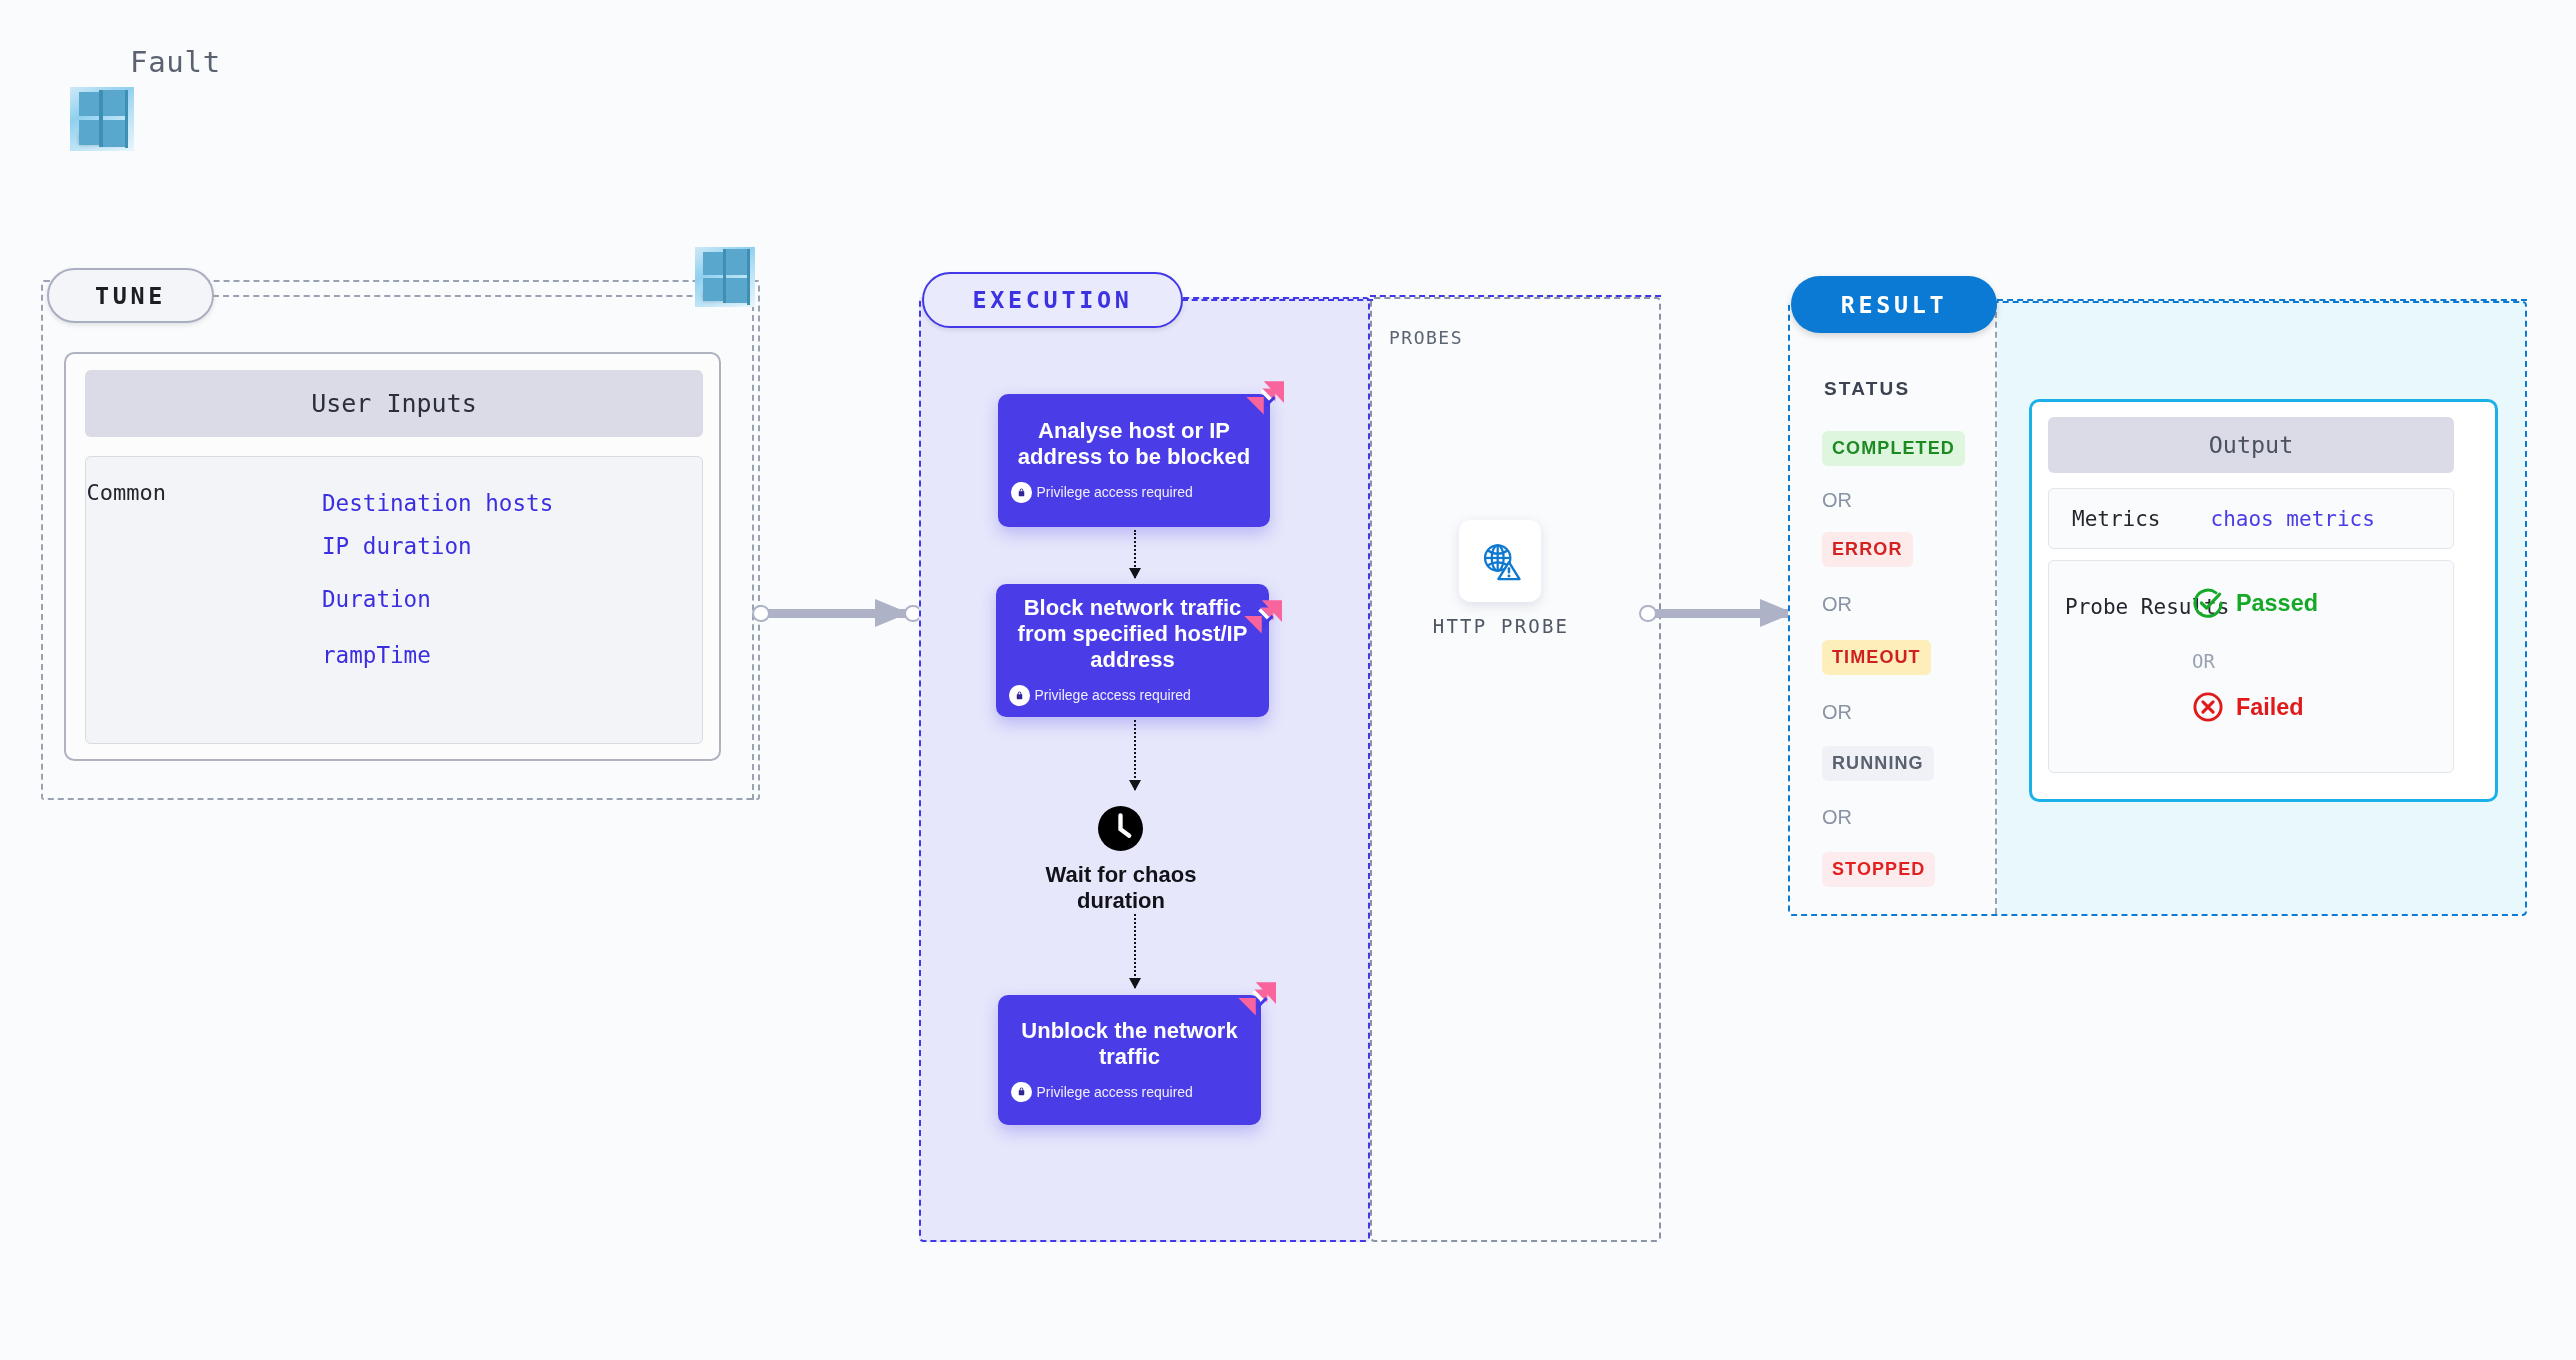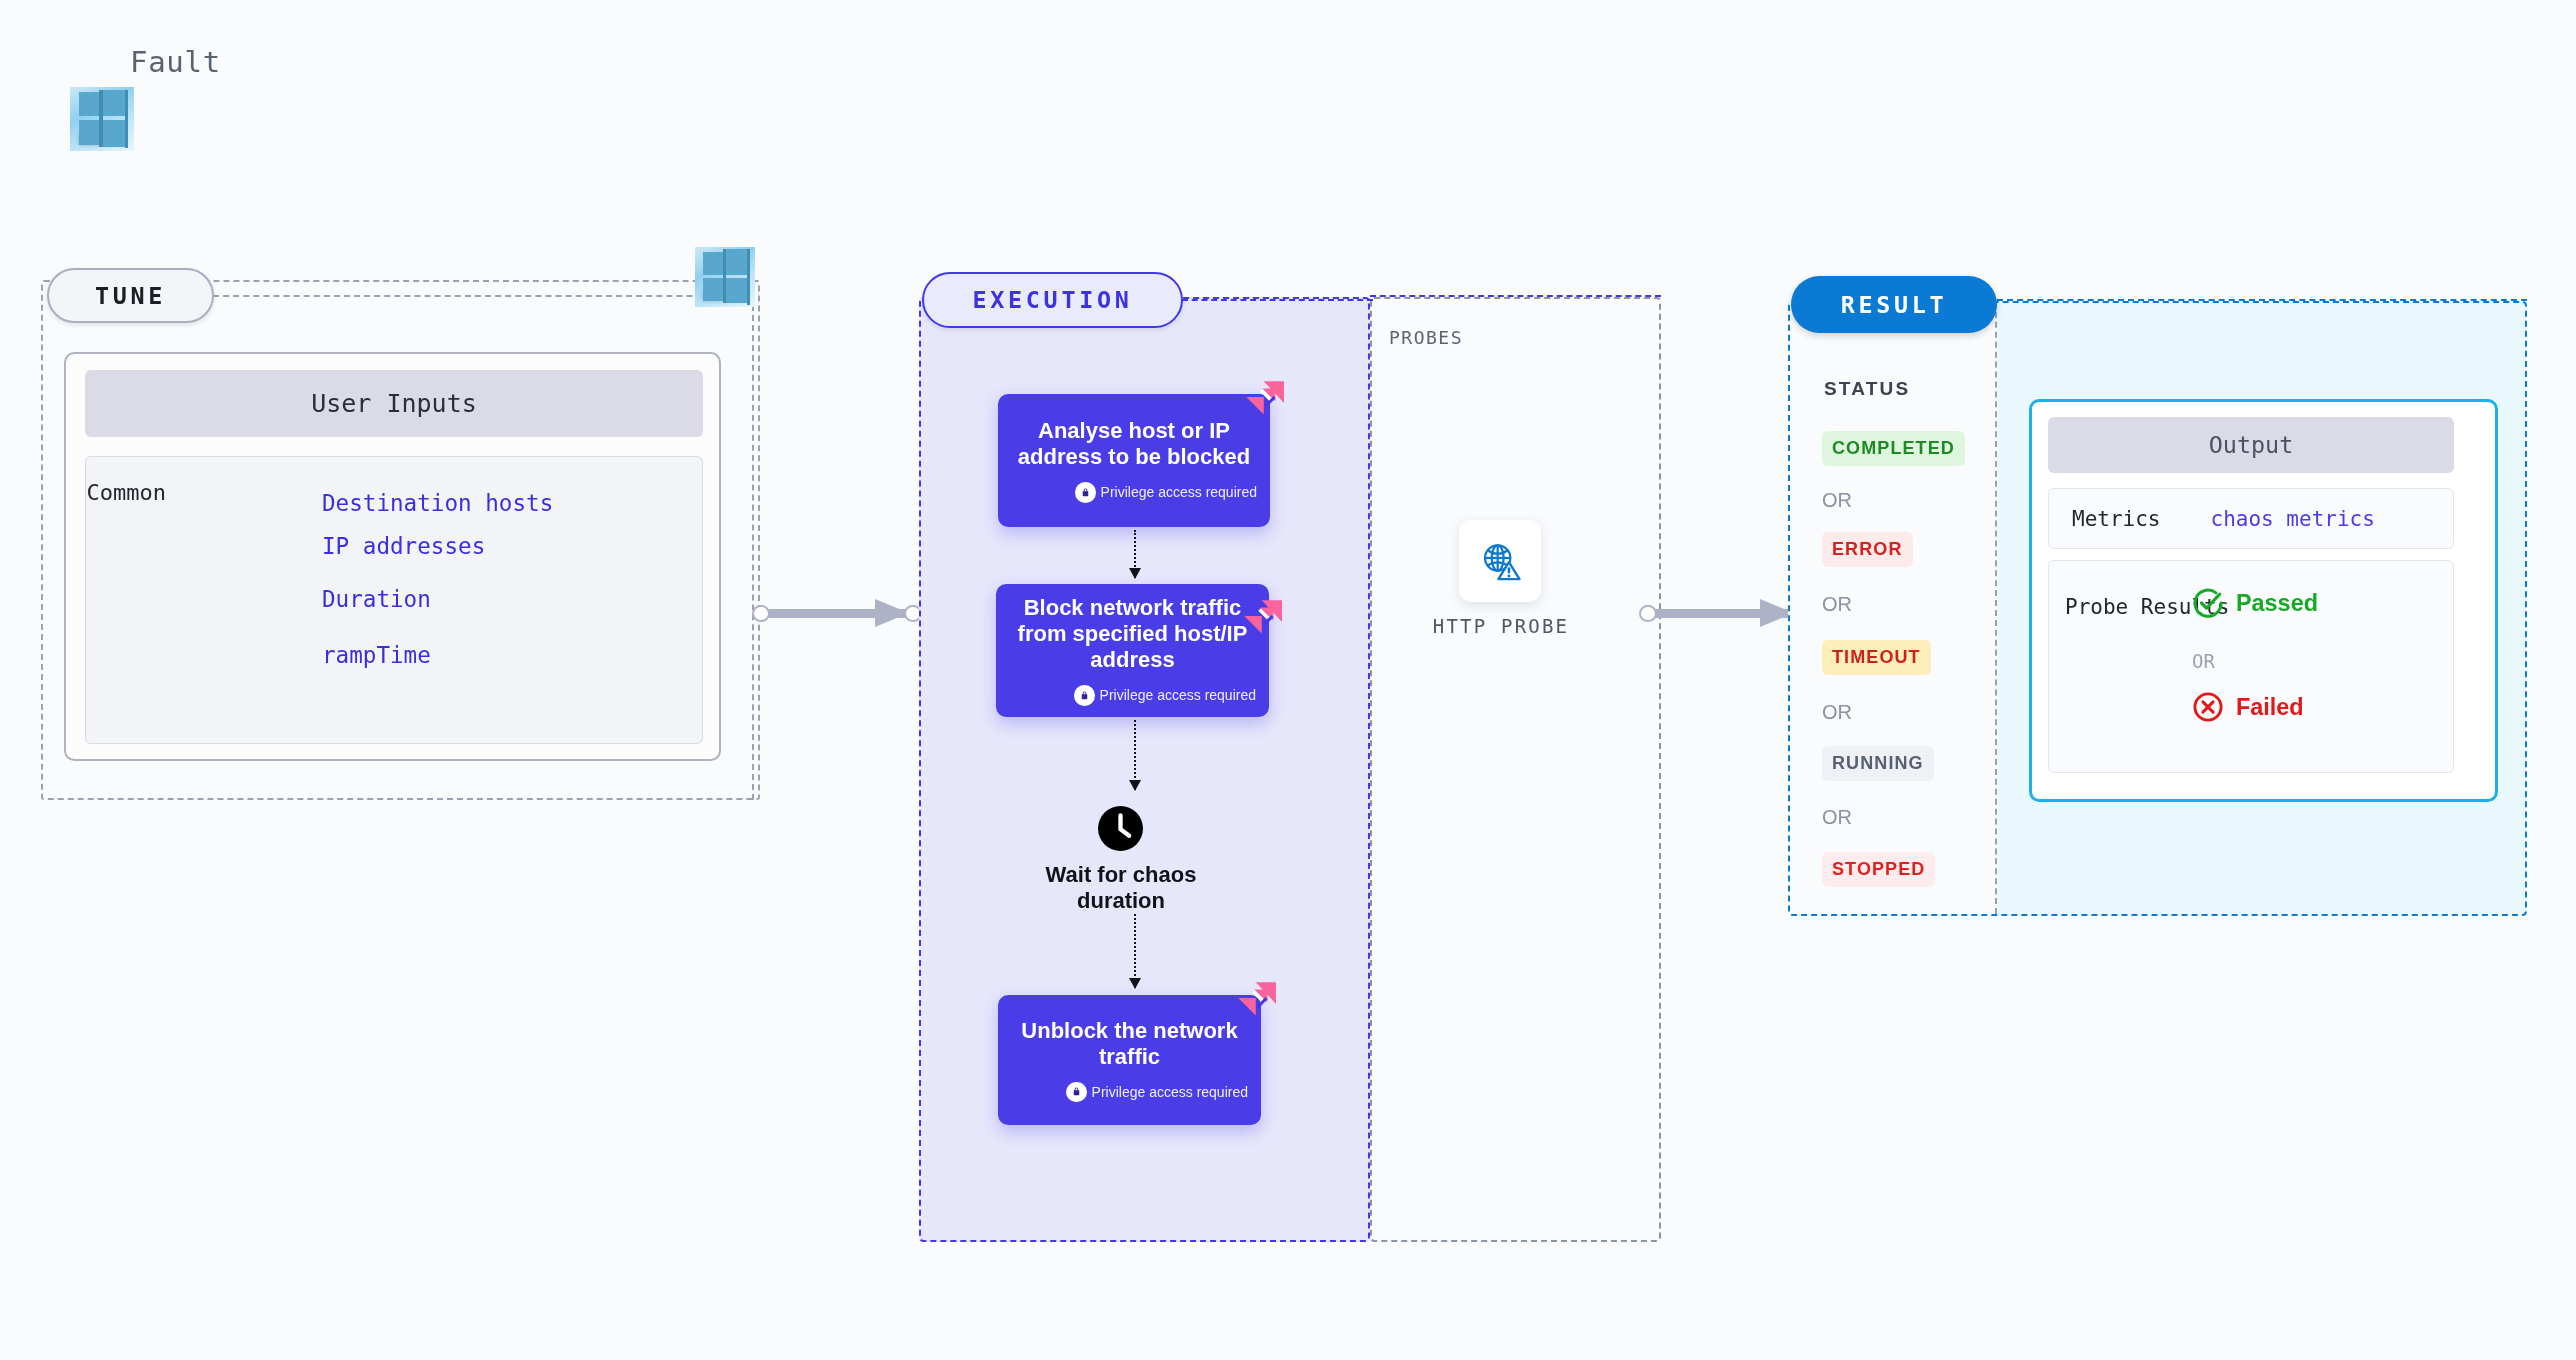--- a/index.html
+++ b/index.html
@@ -88,21 +88,21 @@
   #probes-dashed{left:1370px;top:297px;width:291px;height:945px;
     border-width:2.2px;border-color:#8b93a6;border-radius:4.4px;background:#fafbfd;}
   #probes-top-dash{position:absolute;left:1370px;top:295px;width:291px;height:0;
     border-top:2.9px dashed #4338e8;}
   #probes-label{position:absolute;left:1389px;top:327px;
     font-family:"DejaVu Sans Mono","Liberation Mono",monospace;font-size:18px;
     color:#5c6472;letter-spacing:1.5px;}
 
   .step-box{position:absolute;background:#4a3ce6;border-radius:10.2px;
     box-shadow:0 6.6px 16px rgba(74,60,230,.28);box-sizing:border-box;
-    display:flex;flex-direction:column;align-items:flex-end;justify-content:center;padding:10.2px 13px;}
+    display:flex;flex-direction:column;align-items:flex-start;justify-content:center;padding:10.2px 13px;}
   .step-title{color:#ffffff;font-weight:bold;font-size:22px;line-height:1.18;text-align:center;}
   .step-priv{display:flex;align-items:center;gap:5px;margin-top:11.7px;}
   .lock-circle{width:20.5px;height:20.5px;border-radius:50%;background:#ffffff;
     display:flex;align-items:center;justify-content:center;flex:0 0 auto;}
   .lock-circle svg{width:11px;height:11px;display:block;}
   .priv-text{color:#f0eeff;font-size:14px;white-space:nowrap;}
 
   .litmus{position:absolute;width:42px;height:38px;}
   .arrow-v{position:absolute;width:0;border-left:2.2px dotted #111318;}
   .arrow-v .tip{position:absolute;left:-6.6px;bottom:-0.7px;width:0;height:0;
@@ -194,21 +194,21 @@
   <div class="pane" style="left:52%;top:52%;width:36%;height:42%;"></div>
   <div class="pane dark" style="left:46%;top:4%;width:6%;height:90%;"></div>
   <div class="pane dark" style="left:86%;top:4%;width:5%;height:92%;"></div>
 </div>
 
 <div id="tune-card">
   <div id="user-inputs-header">User Inputs</div>
   <div id="tune-body"></div>
   <div id="common-label">Common</div>
   <div class="input-item" style="top:136px;">Destination hosts</div>
-  <div class="input-item" style="top:179px;">IP addresses</div>
+  <div class="input-item" style="top:179px;">IP duration</div>
   <div class="input-item" style="top:232px;">Duration</div>
   <div class="input-item" style="top:288px;">rampTime</div>
 </div>
 
 <div class="conn" style="left:752px;top:599px;width:169px;">
   <div class="bar" style="width:143px;"></div>
   <div class="head" style="left:123px;"></div>
   <div class="dot" style="left:0px;"></div>
   <div class="dot" style="left:152px;"></div>
 </div>

